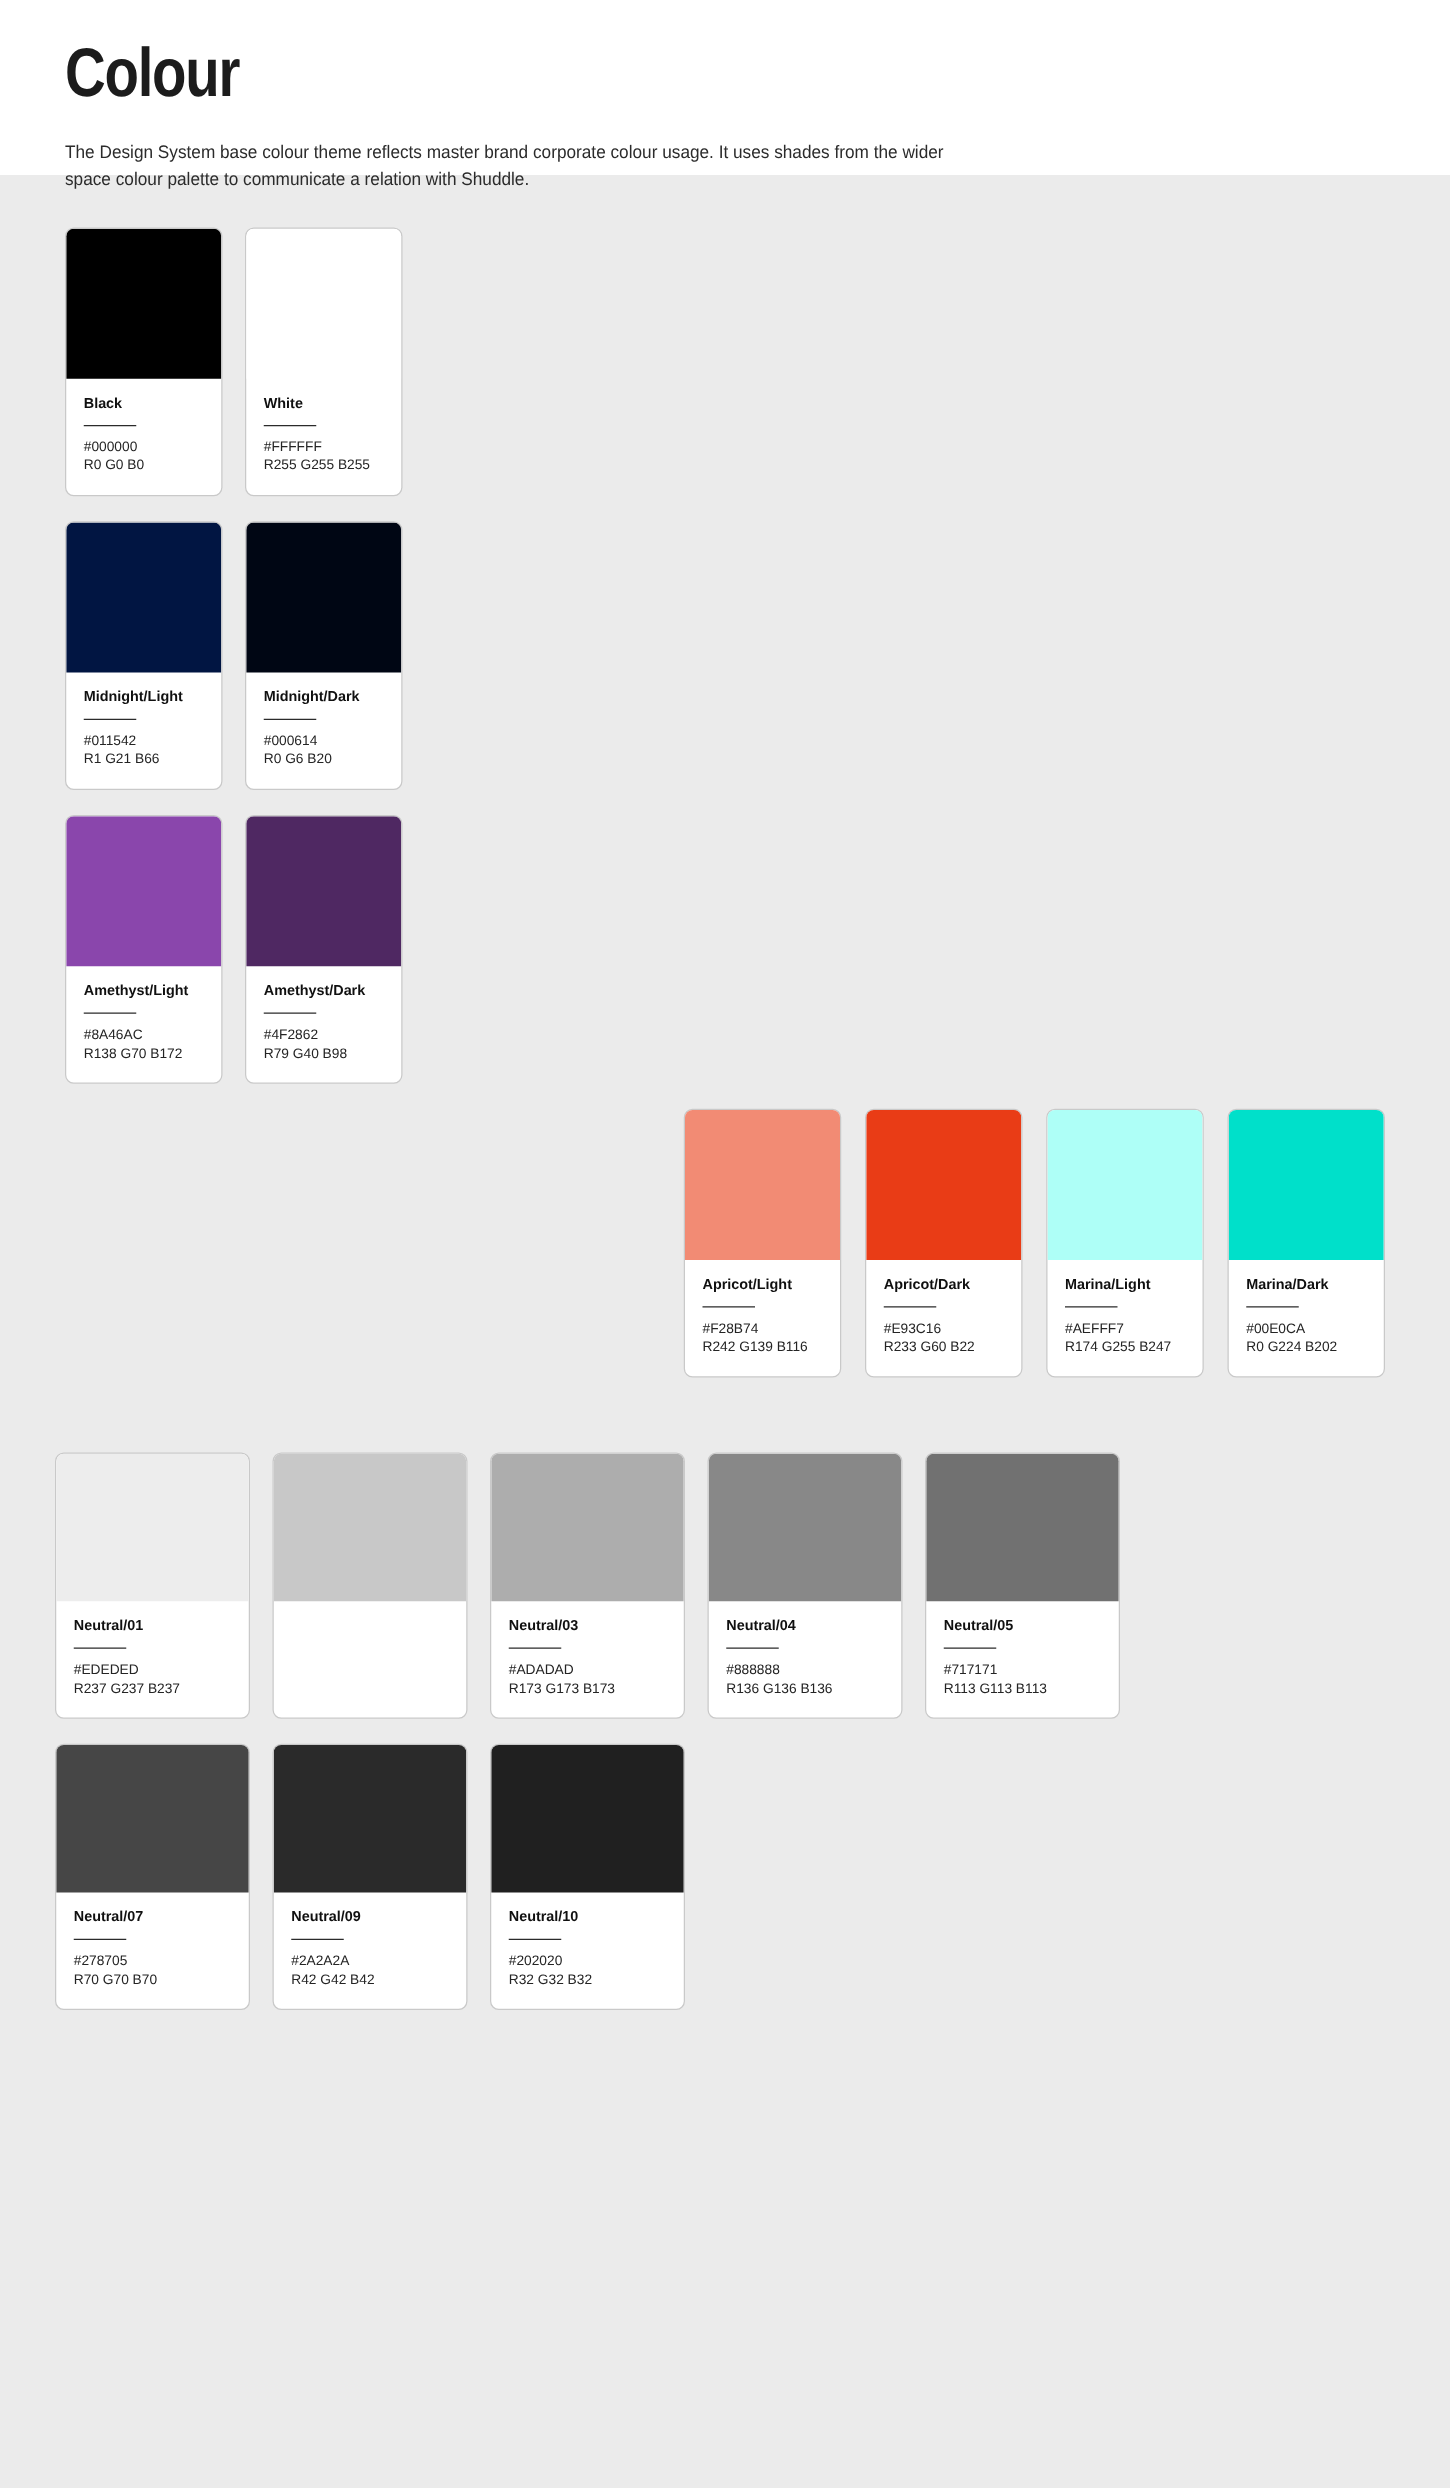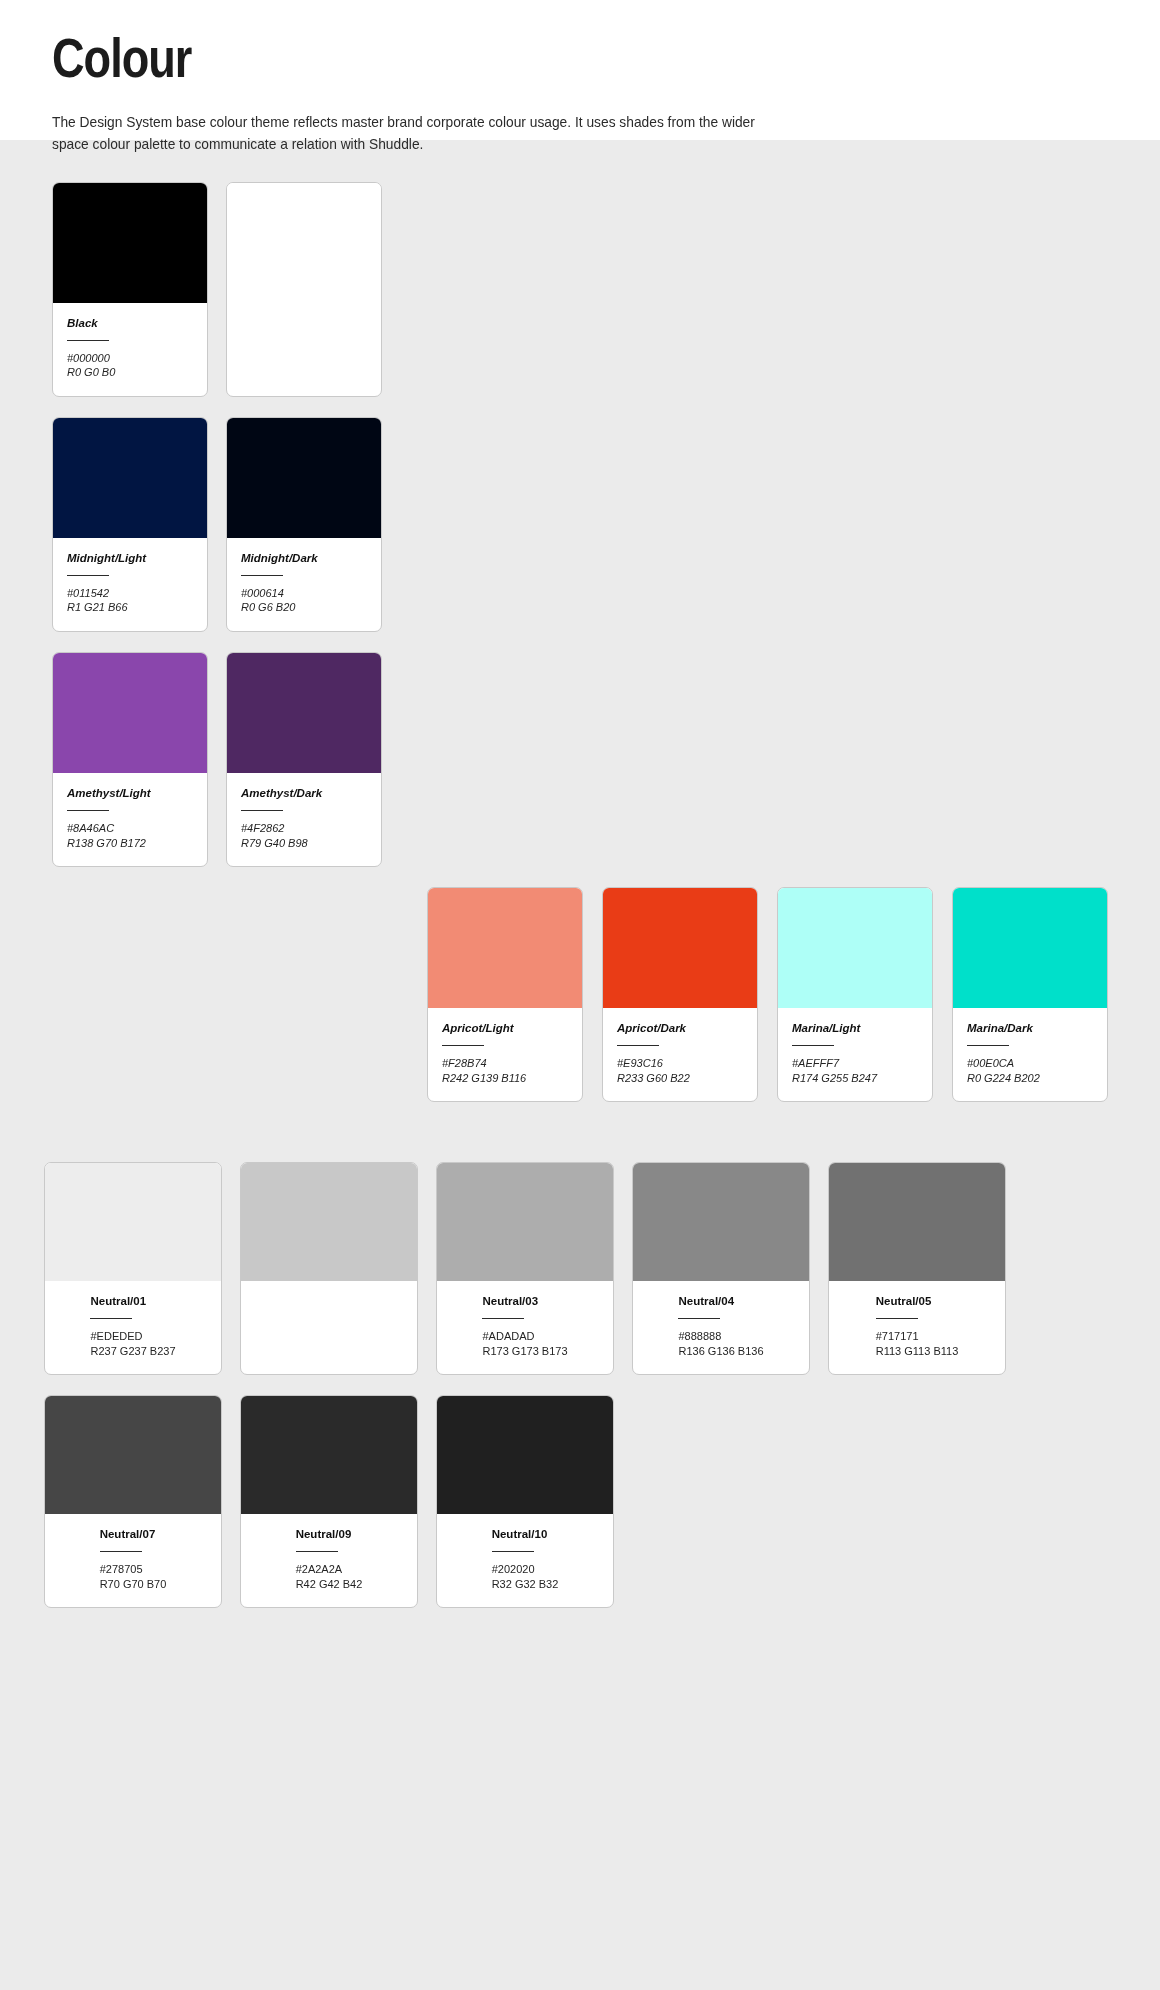--- a/index.html
+++ b/index.html
@@ -59,21 +59,21 @@
   
   .colour-card {
     background: #ffffff;
     border: 1px solid #c9c9c9;
     border-radius: 7px;
     overflow: hidden;
     display: flex;
     flex-direction: column;
   }
 
-  .brand-card { width: 156px; font-style: italic; }
+  .brand-card { width: 126px; }
 
   .swatch {
     height: 120px;
     width: 100%;
     flex: none;
   }
 
   .card-info {
     padding: 14px 14px 16px 14px;
     flex: 1;
@@ -107,21 +107,21 @@
     padding-top: 40px;
     margin-left: -8px;
   }
 
   .neutral-row {
     display: flex;
     gap: 18px;
     margin-bottom: 20px;
   }
 
-  .neutral-card { width: 178px; align-items: center; }
+  .neutral-card { width: 156px; }
 
   .neutral-card .swatch { height: 118px; }
 </style>
 </head>
 <body>
 
 <div>
 
   <header class="page-header">
     <h1 class="page-title">Colour</h1>
@@ -136,20 +136,26 @@
             <div class="swatch" style="background: rgb(0, 0, 0);"></div>
             <div class="card-info">
               <div class="card-name">Black</div>
               <div class="card-rule"></div>
               <div class="card-hex">#000000</div>
               <div class="card-rgb">R0 G0 B0</div>
             </div>
           </div>
           <div class="colour-card brand-card">
             <div class="swatch" style="background: rgb(255, 255, 255);"></div>
+            <div class="card-info">
+              <div class="card-name">White</div>
+              <div class="card-rule"></div>
+              <div class="card-hex">#FFFFFF</div>
+              <div class="card-rgb">R255 G255 B255</div>
+            </div>
           </div>
         </div>
       <div class="card-row" id="brand-row-1">
           <div class="colour-card brand-card">
             <div class="swatch" style="background: rgb(1, 21, 66);"></div>
             <div class="card-info">
               <div class="card-name">Midnight/Light</div>
               <div class="card-rule"></div>
               <div class="card-hex">#011542</div>
               <div class="card-rgb">R1 G21 B66</div>

